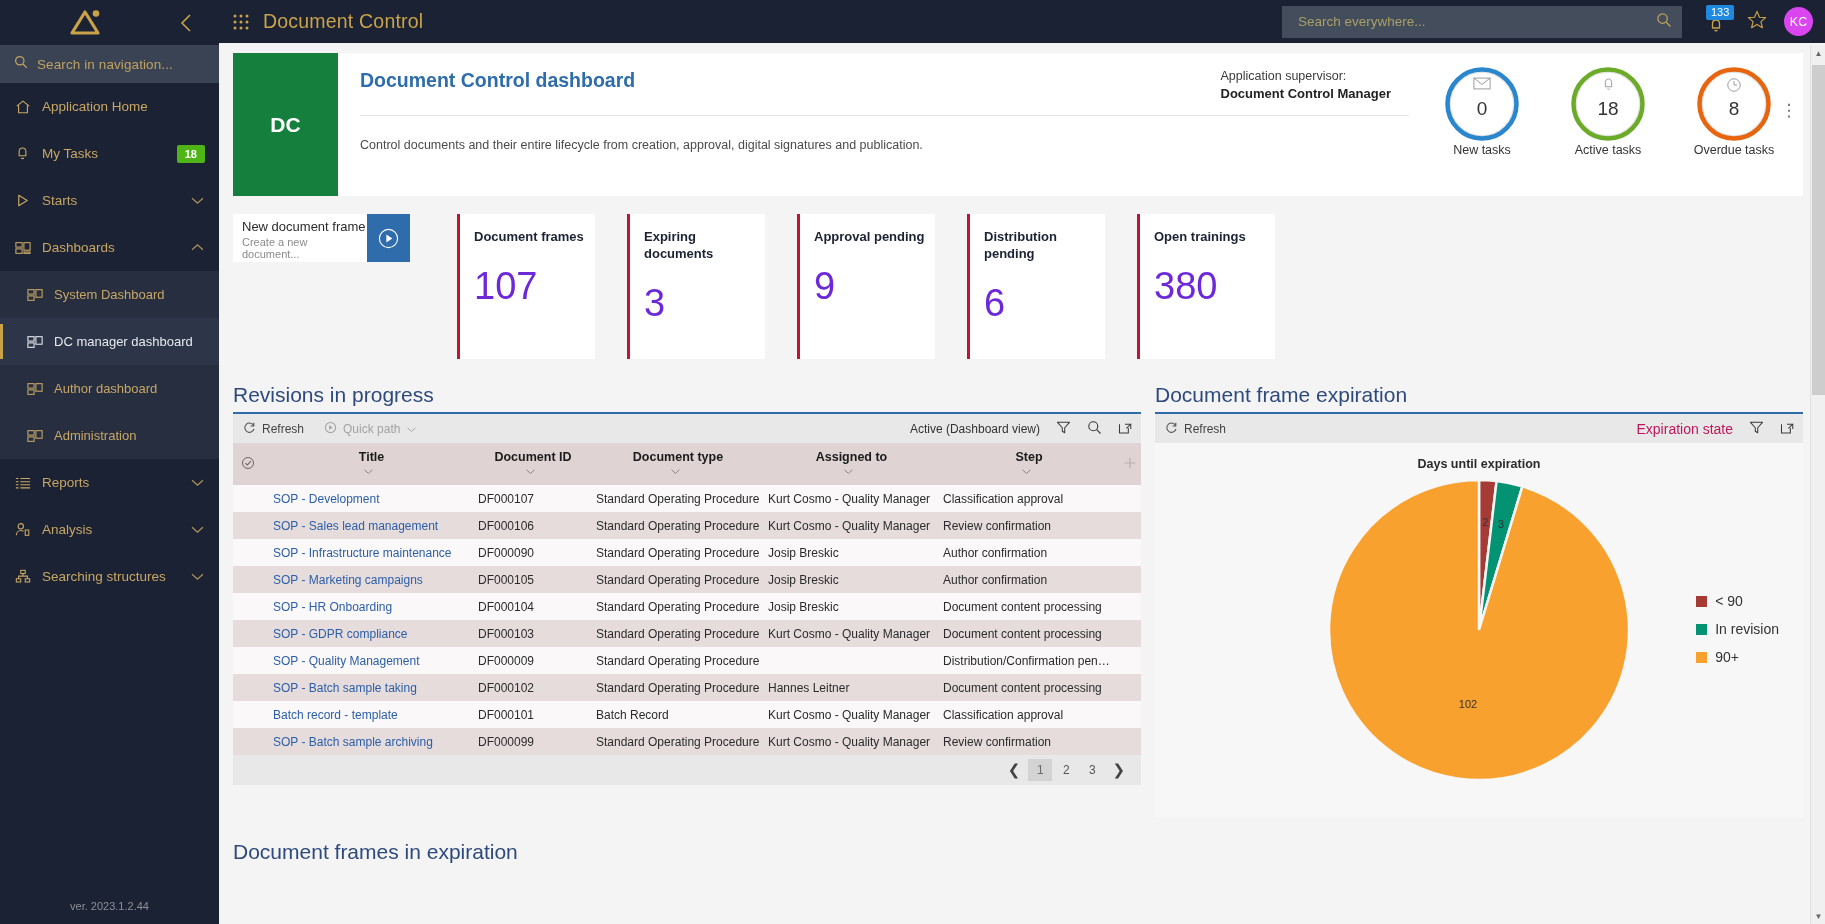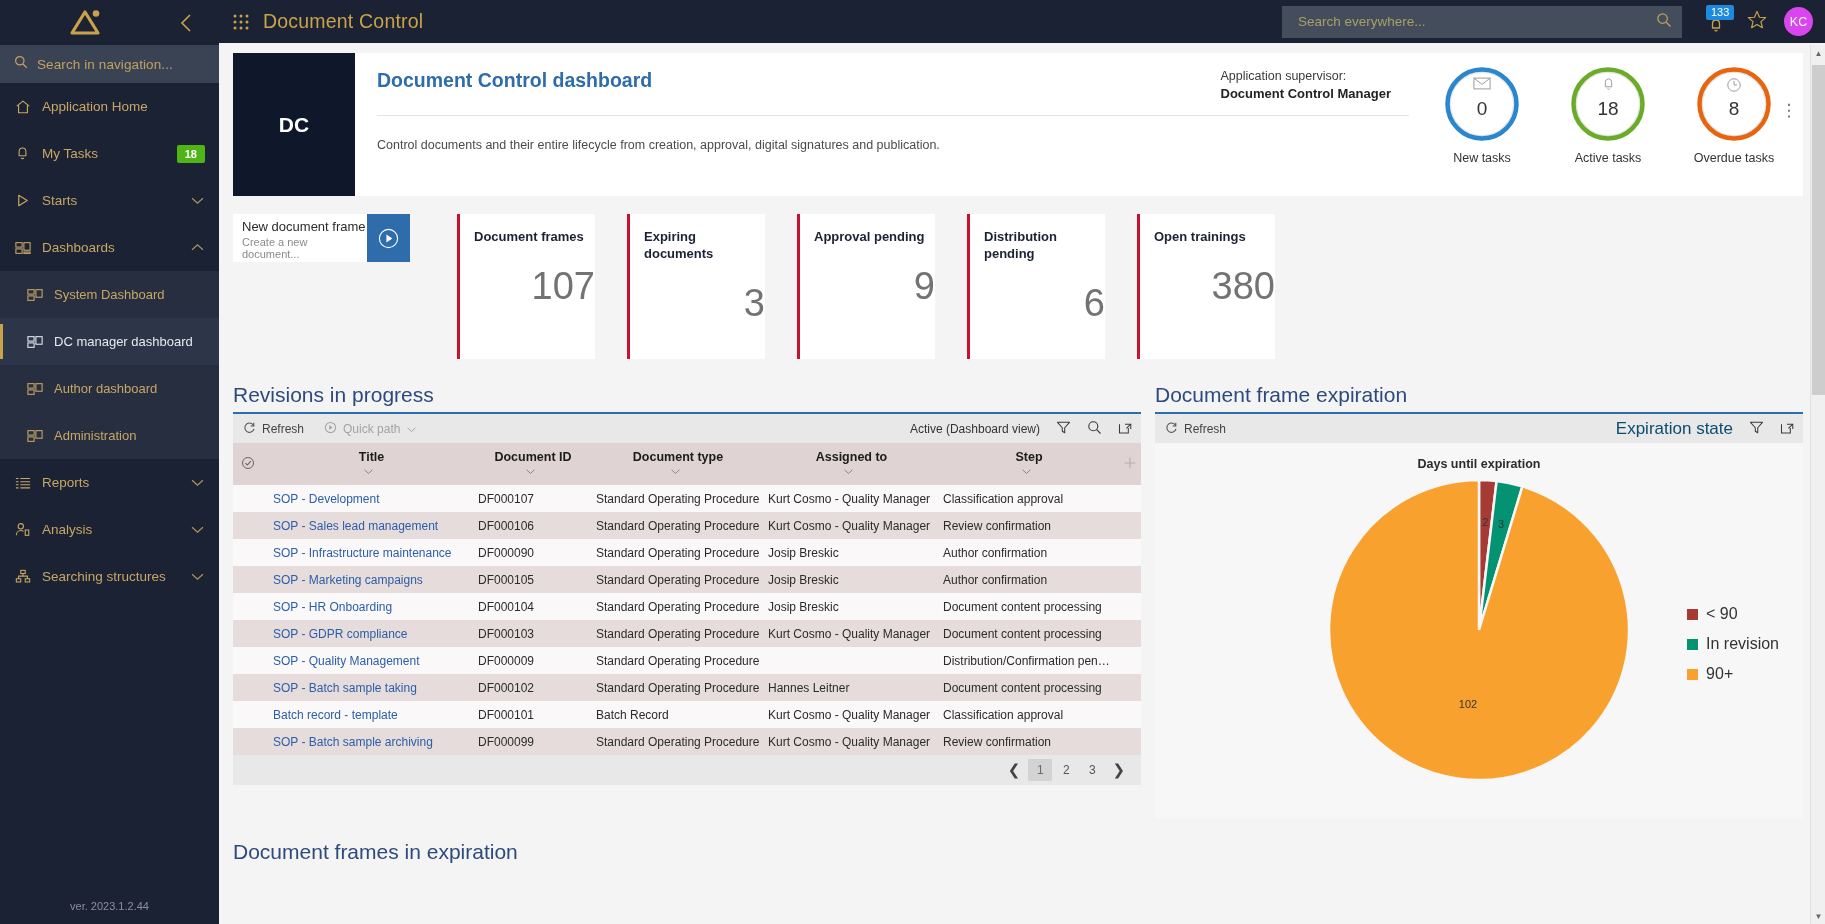--- a/index.html
+++ b/index.html
@@ -81,41 +81,41 @@
     display: flex; align-items: center; justify-content: center; font-size: 12.5px;
     cursor: pointer;
   }
 
   
   .content { position: absolute; top: 45px; left: 0; right: 0; bottom: 0; overflow: hidden; }
 
   
   .apphdr { margin: 8px 22px 0 14px; height: 143px; display: flex; background: #fff; position: relative; }
   .apphdr-tile {
-    width: 122px; background: #0f172a; color: #fff; display: flex;
+    width: 105px; background: #15803d; color: #fff; display: flex;
     align-items: center; justify-content: center; font-size: 21px; font-weight: bold;
   }
   .apphdr-body { flex: 1; padding: 16px 20px 0 22px; position: relative; }
   .apphdr-top { display: flex; align-items: flex-start; }
   .apphdr-title { color: #2e6cab; font-size: 19.5px; font-weight: bold; }
   .apphdr-sup { margin-left: auto; text-align: left; padding-right: 18px; }
   .apphdr-sup .l1 { font-size: 12.5px; color: #3b3b3b; }
   .apphdr-sup .l2 { font-size: 13px; color: #222; font-weight: bold; margin-top: 3px; }
   .apphdr-rule { border-top: 1px solid #e3e3e3; margin: 14px 0 0 0; }
   .apphdr-desc { font-size: 12.5px; color: #4b4b4b; margin-top: 22px; }
 
   .donuts { display: flex; gap: 40px; align-items: flex-start; padding: 12px 26px 0 10px; }
   .donut-wrap { width: 86px; text-align: center; }
   .donut { width: 78px; height: 78px; position: relative; margin: 0 auto; }
   .donut .num {
     position: absolute; inset: 0; display: flex; align-items: center;
     justify-content: center; font-size: 19px; color: #333; padding-top: 10px;
   }
   .donut .gico { position: absolute; top: 12px; left: 0; right: 0; display: flex; justify-content: center; }
-  .donut-lbl { font-size: 12.5px; color: #333; margin-top: 8px; white-space: nowrap; }
+  .donut-lbl { font-size: 12.5px; color: #333; white-space: nowrap; }
   .apphdr-kebab {
     position: absolute; right: 4px; top: 55px; width: 20px; text-align: center;
     color: #6b6b6b; font-size: 17px; cursor: pointer; letter-spacing: 0;
     line-height: 5px;
   }
 
   
   .kpirow { display: flex; gap: 0; padding: 18px 0 0 14px; align-items: flex-start; }
   .newframe {
     width: 177px; height: 48px; background: #fff; display: flex; align-items: stretch;
@@ -123,21 +123,21 @@
   }
   .newframe-txt { flex: 1; padding: 5px 0 0 9px; }
   .newframe-t1 { font-size: 13px; color: #2b2b2b; }
   .newframe-t2 { font-size: 11px; color: #8b8b8b; margin-top: 2px; }
   .newframe-btn { width: 43px; background: #2e6cab; display: flex; align-items: center; justify-content: center; }
   .kpi {
     width: 138px; height: 145px; background: #fff; border-left: 3px solid #c41230;
     margin-right: 32px; padding: 14px 0 0 14px; cursor: pointer;
   }
   .kpi-title { font-size: 13px; font-weight: bold; color: #1b2233; line-height: 17px; }
-  .kpi-val { font-size: 38px; color: #737373; text-align: right; margin-top: 20px; font-weight: 300; }
+  .kpi-val { font-size: 38px; color: #6d28d9; text-align: left; margin-top: 20px; font-weight: 300; }
 
   
   .panels { display: flex; padding: 24px 22px 0 14px; gap: 14px; }
   .panel-left { width: 908px; }
   .panel-right { flex: 1; }
   .panel-title { font-size: 21px; color: #2e4a7d; font-weight: normal; padding-bottom: 5px; }
   .panel-rule { border-bottom: 2px solid #2e6cab; }
   .panel-toolbar {
     height: 29px; background: #e8e8e8; display: flex; align-items: center;
     padding: 0 8px 0 10px; gap: 20px; font-size: 12px; color: #444;
@@ -170,24 +170,24 @@
     min-width: 24px; height: 22px; display: flex; align-items: center;
     justify-content: center; font-size: 12px; color: #555; cursor: pointer;
   }
   .pager .pg.cur { background: #d3d3d3; color: #6b6b6b; }
   .pager .arr { font-size: 15px; color: #444; cursor: pointer; padding: 0 6px; }
 
   
   .chart-area { background: #f7f7f7; padding-top: 14px; position: relative; height: 375px; }
   .chart-caption { text-align: center; font-size: 12.5px; font-weight: bold; color: #2b2b2b; }
   .pie-box { position: relative; margin-top: 4px; display: flex; justify-content: center; }
-  .legend { position: absolute; right: 24px; top: 150px; font-size: 16px; color: #333; margin-top: 12px; }
+  .legend { position: absolute; right: 24px; top: 150px; font-size: 14px; color: #333; }
   .legend-row { display: flex; align-items: center; gap: 8px; margin-bottom: 12px; }
   .legend-sw { width: 11px; height: 11px; }
-  .exp-state { font-size: 17px; color: #0c4a6e; }
+  .exp-state { font-size: 14px; color: #be185d; }
 
   .bottom-title {
     font-size: 21px; color: #2e4a7d; padding: 22px 0 0 14px;
   }
 
   
   .vscroll {
     position: absolute; right: 0; top: 45px; width: 15px; bottom: 0;
     background: #f0f0f0; border-left: 1px solid #e0e0e0;
   }

